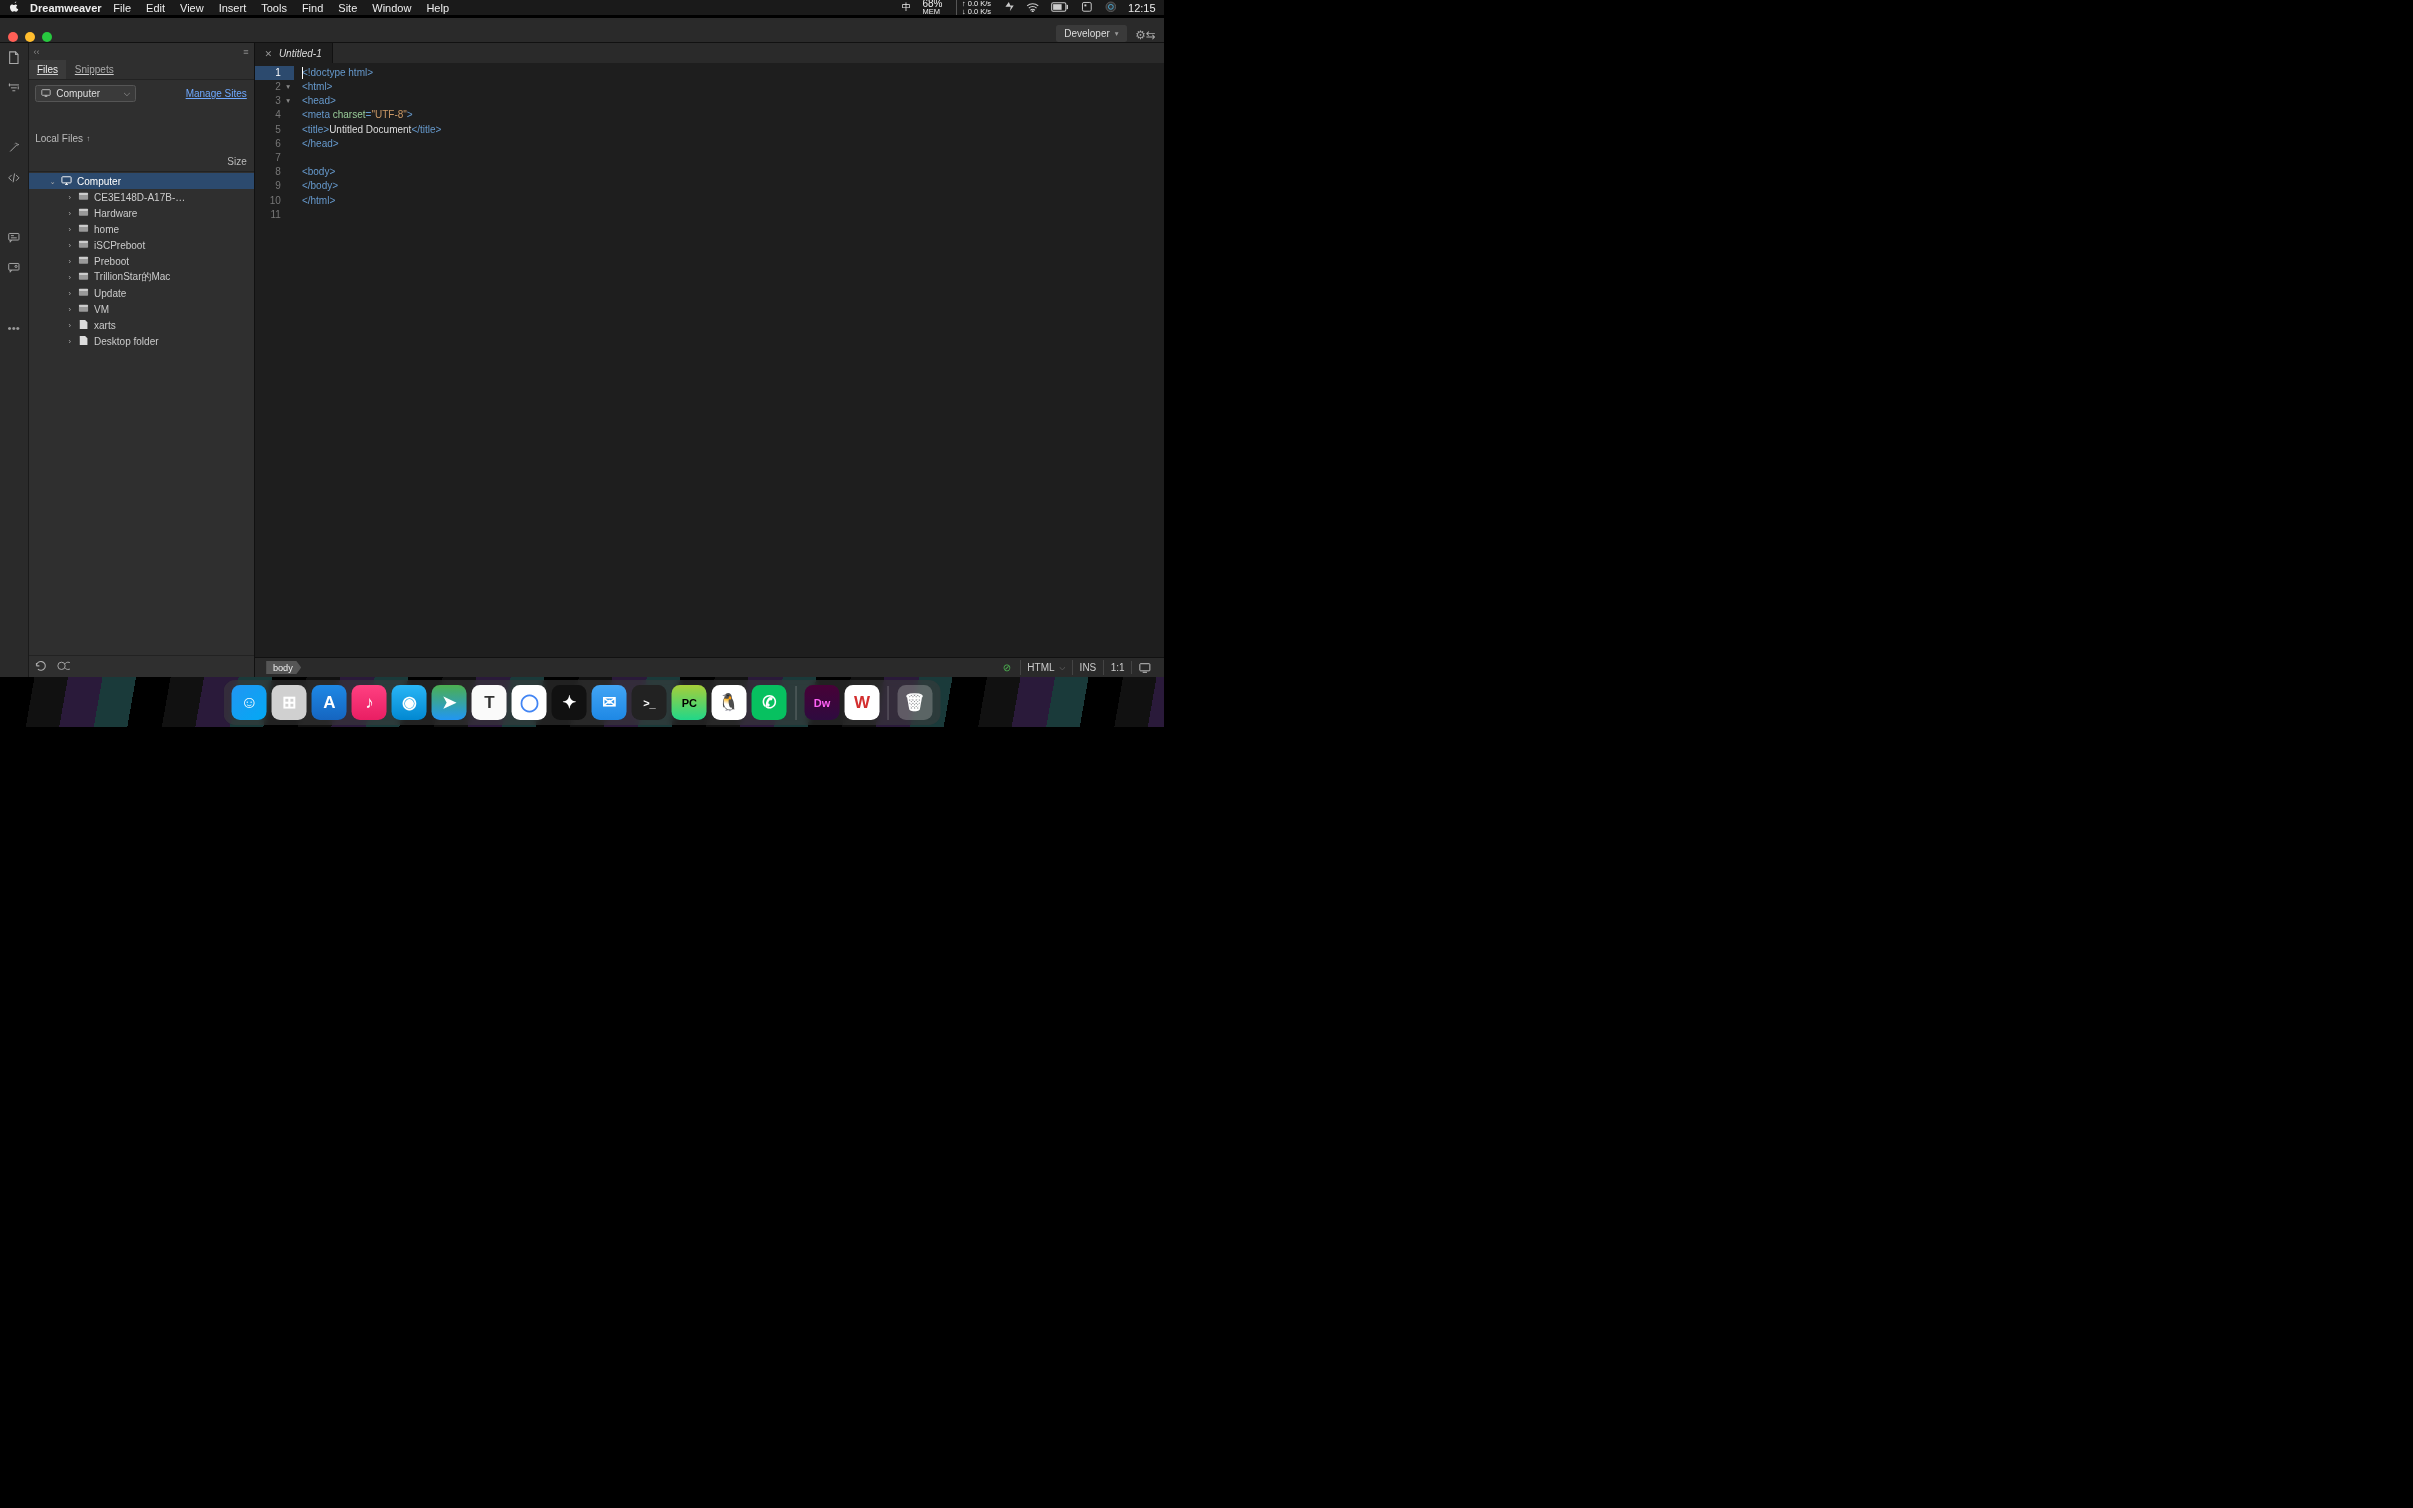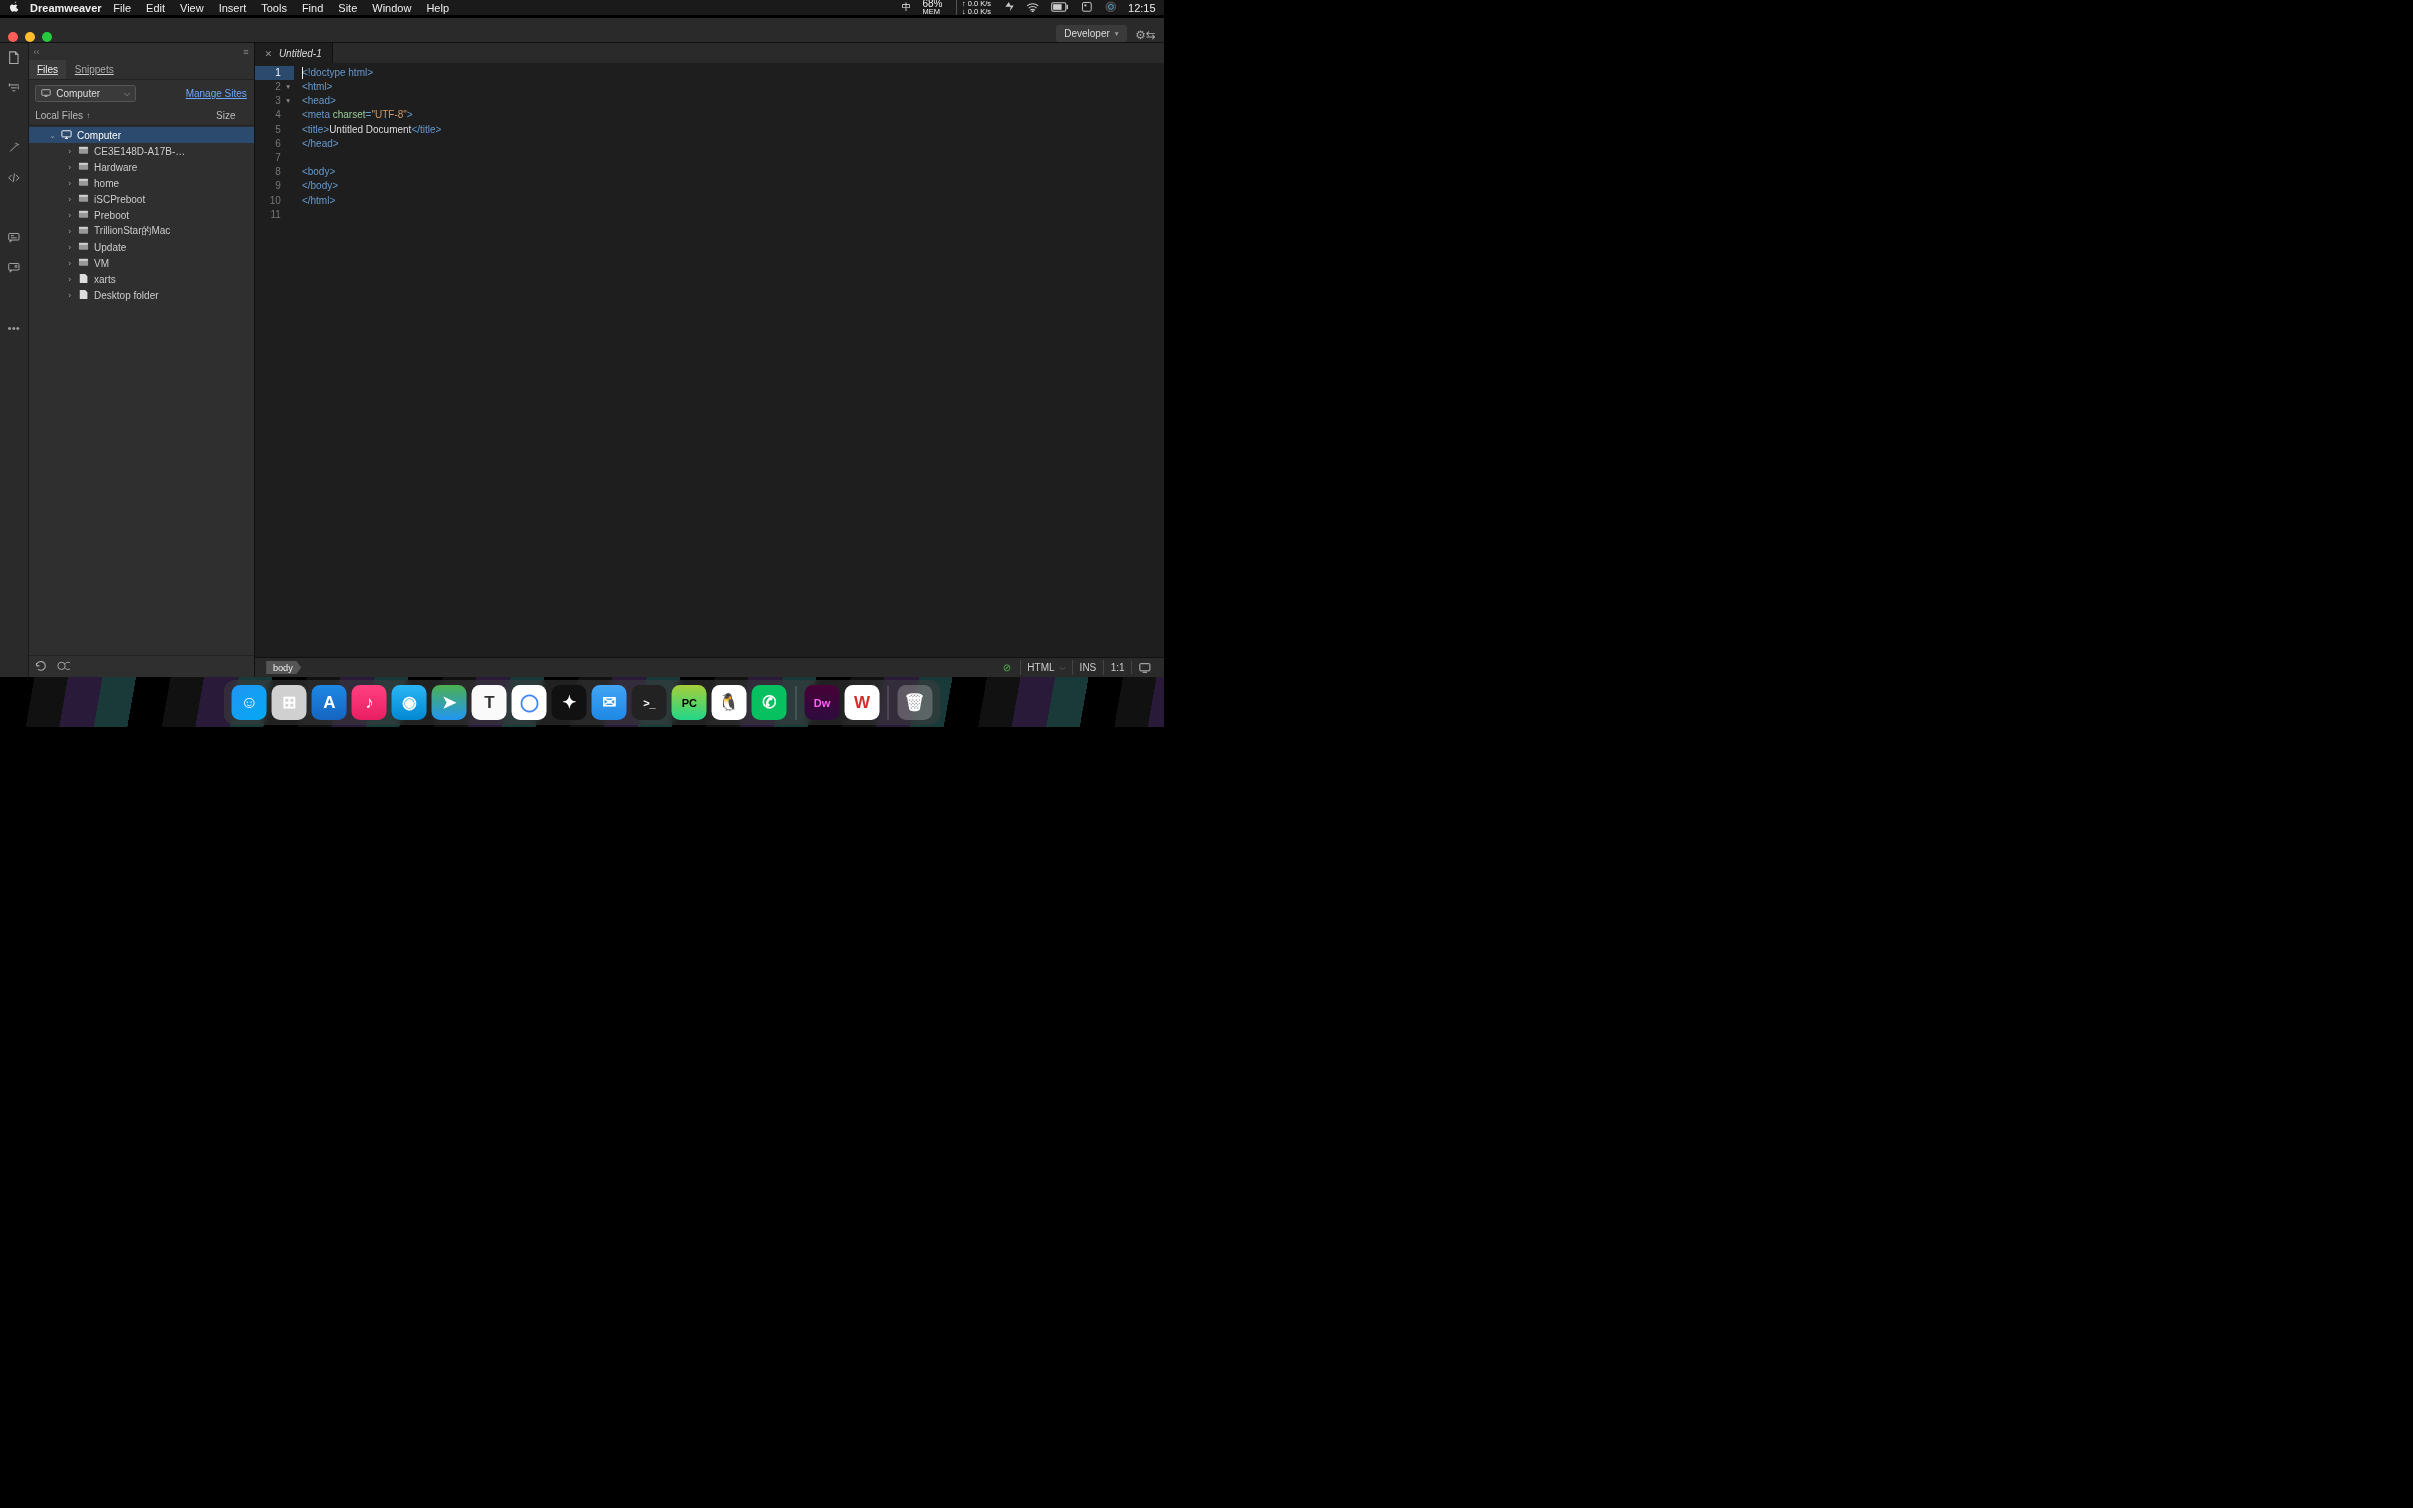--- a/index.html
+++ b/index.html
@@ -42,21 +42,21 @@
 .panel-top .collapse { margin-right: auto; }
 .panel-tabs { display: flex; height: 20px; border-bottom: 0.8px solid #222; font-size: 10px; text-decoration: underline; }
 .panel-tabs .tab { padding: 3.4px 8.4px; color: #aaa; }
 .panel-tabs .tab.active { background: #3a3a3a; color: #eee; }
 .panel-toolbar { display: flex; align-items: center; padding: 5px 6.7px; gap: 8.4px; }
 .site-select { flex: 0 0 auto; background: #3a3a3a; border: 0.8px solid #555; color: #ddd; padding: 1.7px 15px 1.7px 5px; border-radius: 2.5px; font-size: 10px; position: relative; display: flex; align-items: center; gap: 5px; min-width: 101px; }
 .site-select::after { content: "⌵"; position: absolute; right: 5px; color: #aaa; font-size: 8.4px; }
 .manage-link { color: #6ea8fe; text-decoration: underline; font-size: 10px; margin-left: auto; }
 .panel-header { display: flex; padding: 3.4px 6.7px; color: #bbb; font-size: 10px; border-bottom: 0.8px solid #222; }
 .panel-header .col1 { flex: 1; display: flex; align-items: center; gap: 3.4px; }
-.panel-header .col2 { width: 42px; text-align: center; }
+.panel-header .col2 { width: 42px; text-align: right; margin-top: 46px; }
 .tree { flex: 1; overflow: auto; font-size: 10px; padding-top: 1.7px; }
 .tree-row { display: flex; align-items: center; height: 16px; padding-left: 6.7px; color: #ccc; gap: 3.4px; }
 .tree-row.selected { background: #2c4a6e; color: #fff; }
 .tree-row .arrow { width: 8.4px; color: #aaa; font-size: 7.5px; text-align: center; }
 .tree-row .arrow.open::before { content: "⌄"; }
 .tree-row .arrow.closed::before { content: "›"; }
 .tree-row .icon { width: 13.4px; text-align: center; font-size: 9.2px; }
 .tree-row.depth1 { padding-left: 20px; }
 .tree-row.depth2 { padding-left: 37px; }
 .panel-footer { height: 22px; border-top: 0.8px solid #222; display: flex; align-items: center; padding: 0 6.7px; gap: 10px; color: #aaa; }

